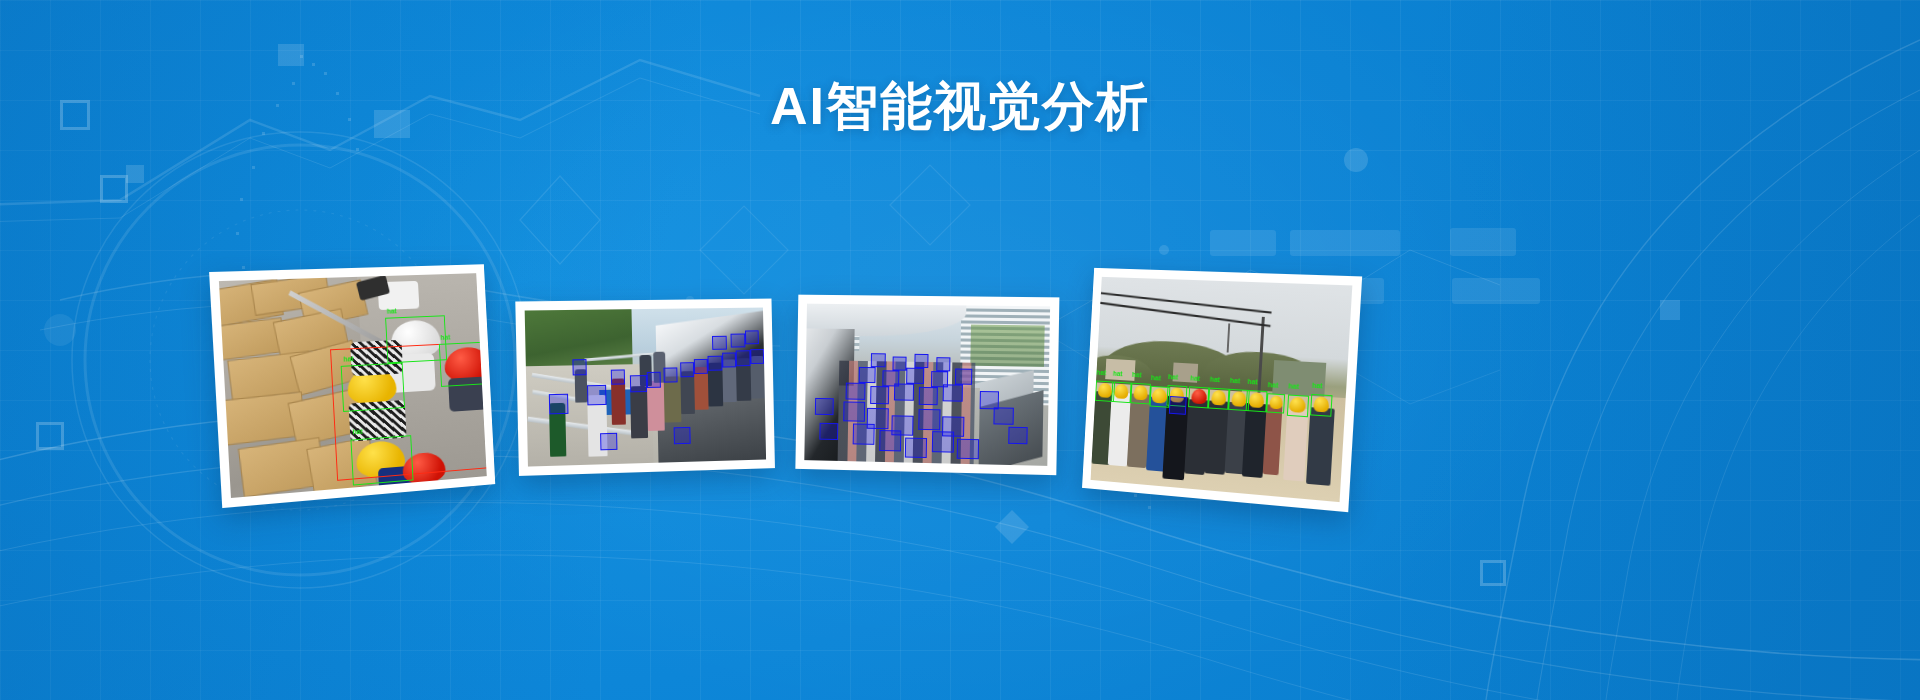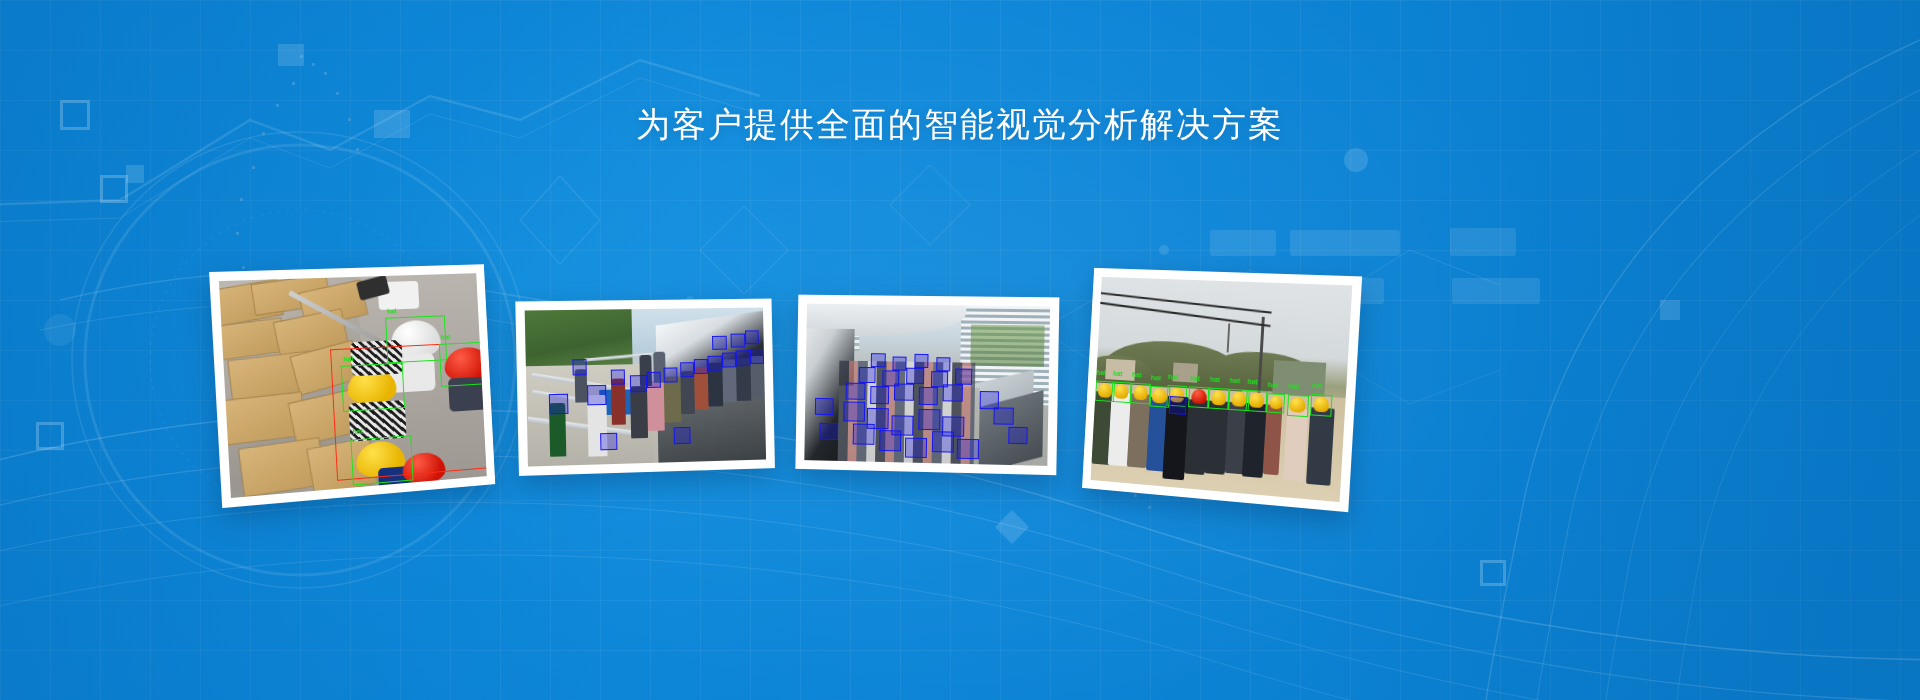--- a/index.html
+++ b/index.html
@@ -186,21 +186,21 @@
   <div class="sq outline" style="left:100px;top:175px;width:22px;height:22px;"></div>
   <div class="sq fill" style="left:126px;top:165px;width:18px;height:18px;"></div>
   <div class="sq outline" style="left:36px;top:422px;width:22px;height:22px;"></div>
   <div class="sq fill" style="left:374px;top:110px;width:36px;height:28px;"></div>
   <div class="sq fill" style="left:278px;top:44px;width:26px;height:22px;"></div>
   <div class="sq fill" style="left:1000px;top:515px;width:24px;height:24px;transform:rotate(45deg);"></div>
   <div class="sq outline" style="left:1480px;top:560px;width:20px;height:20px;"></div>
   <div class="sq fill" style="left:1660px;top:300px;width:20px;height:20px;"></div>
 
   <div class="text-block">
-    <p class="subtitle">为客户提供全面的智能视觉分析解决方案</p>
+    <h1 class="title">AI智能视觉分析</h1>
   </div>
 
   <div class="photos">
 
     <div class="photo p1">
       <div class="inner">
         <div class="scene s1">
           <div class="floor" style="left:52%;top:0;width:48%;height:100%;"></div>
 
           <div class="box" style="left:-4%;top:2%;width:26%;height:16%;transform:rotate(-8deg);"></div>

